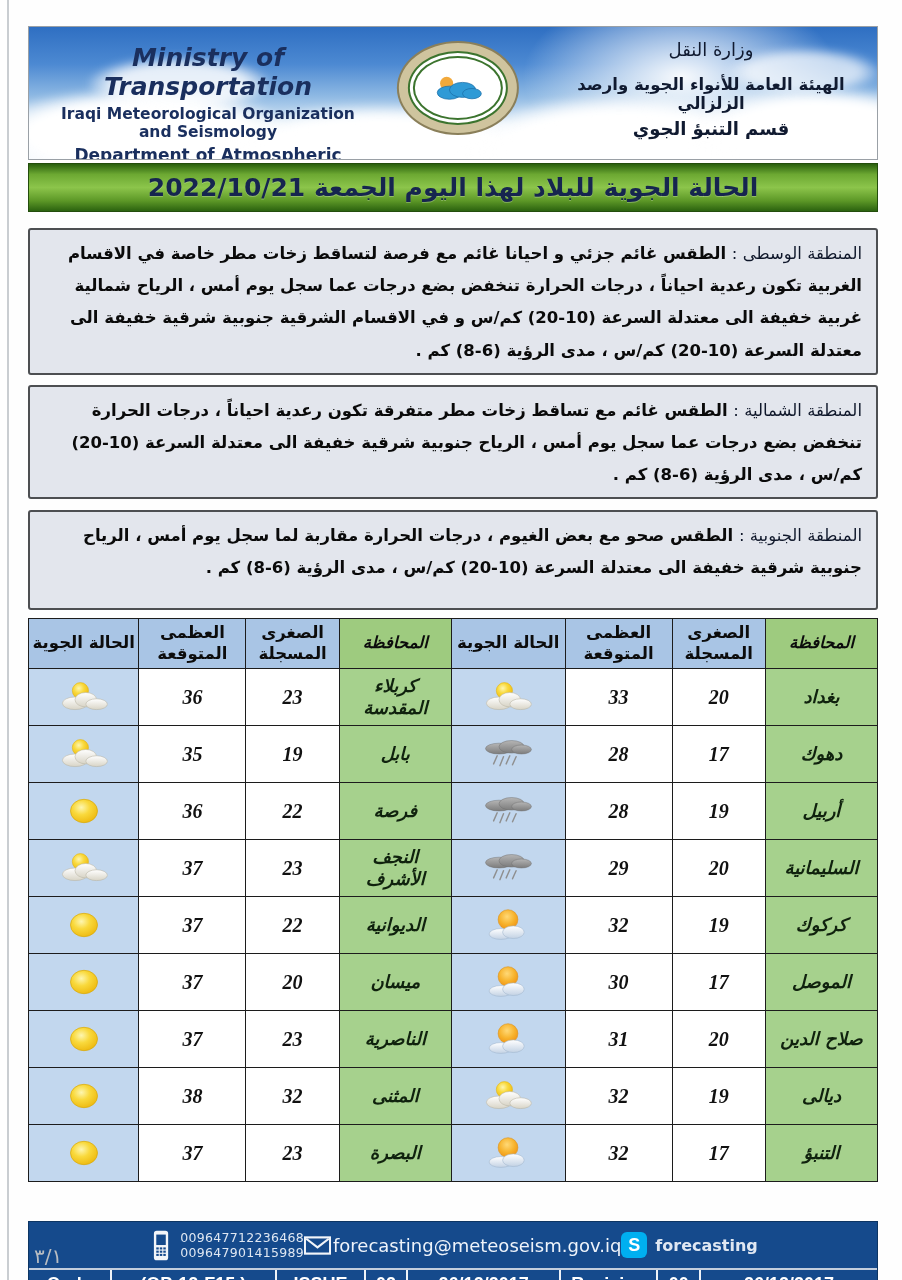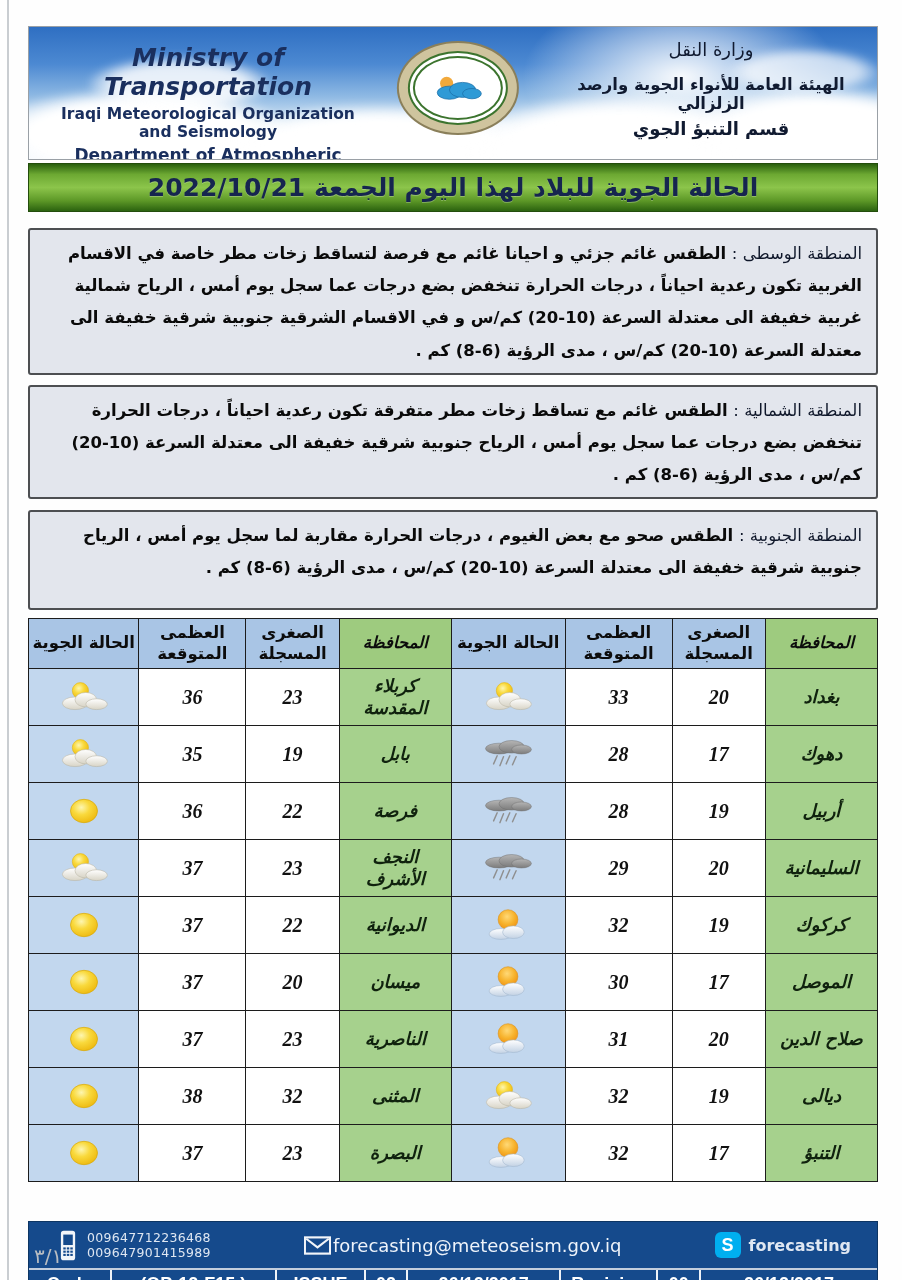--- a/index.html
+++ b/index.html
@@ -60,21 +60,21 @@
   .wtable th, .wtable td { border:1.5px solid #1c1c1c; text-align:center; vertical-align:middle; }
   .wtable th { height:50px; font-size:16.5px; font-weight:bold; color:#0c0c0c; line-height:1.25; background:#a9c5e5; }
   .wtable th.green, .wtable td.prov { background:#9ecb7f;font-style:italic; }
   .wtable td { height:57px; }
   .wtable td.prov { font-size:18px; font-weight:bold; color:#10220e; line-height:1.25; background:#a6d18d; padding:0 3px; }
   .wtable td.temp { background:#ffffff; font-size:20px; font-weight:bold; color:#111; font-family:"Liberation Serif","DejaVu Serif",serif;font-style:italic; }
   .wtable td.cond { background:#c2d7ee; }
 
   
   .footer { margin-top:39px; background:#154a8c; border:1px solid #0d3563; }
-  .contact-bar { height:46px; display:flex; align-items:center; justify-content:space-between; padding:0 26px 0 30px; color:#e7edf6; }
+  .contact-bar { height:46px; display:flex; align-items:center; justify-content:center; padding:0 26px 0 30px; color:#e7edf6; }
   .contact-left { display:flex; align-items:center; gap:9px; }
   .phones { display:flex; flex-direction:column; line-height:1.25; font-size:12.5px; color:#dfe7f2; letter-spacing:.3px; }
   .contact-mid { display:flex; align-items:center; gap:2px; font-size:18px; color:#eef3fa; }
   .contact-right { display:flex; align-items:center; gap:8px; font-size:16px; font-weight:bold; color:#dfe7f2; }
   .skype-badge { width:26px; height:26px; border-radius:6px; background:#00aff0; color:#fff; font-weight:bold;
     font-size:18px; display:flex; align-items:center; justify-content:center; font-family:"Liberation Sans",sans-serif; }
 
   .code-row { display:flex; height:31px; border-top:2px solid #c3cedd; color:#ffffff;
     font-family:"Liberation Sans",sans-serif; font-size:18px; font-weight:bold; }
   .code-cell { display:flex; align-items:center; justify-content:center; border-left:2px solid #eef2f7; white-space:nowrap; }

